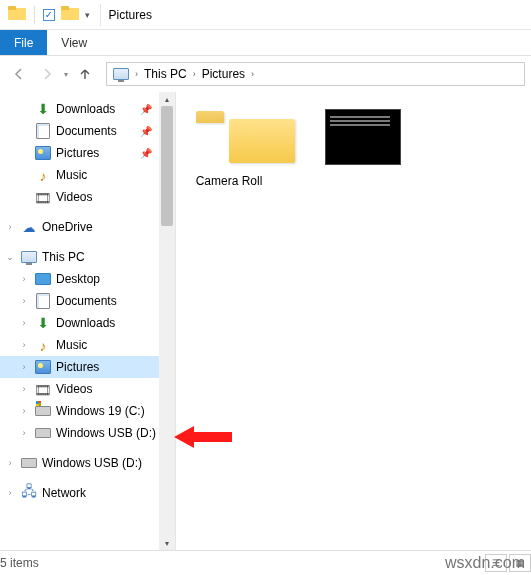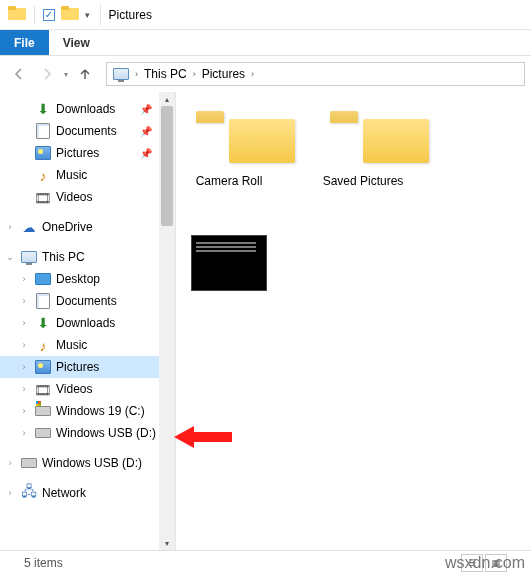--- a/index.html
+++ b/index.html
@@ -6,21 +6,21 @@
   body { width: 531px; height: 575px; background: #fff; overflow: hidden; position: relative; }
   .titlebar { height: 30px; display: flex; align-items: center; padding: 0 4px; background: #fff; border-bottom: 1px solid #e5e5e5; }
   .qat { display: flex; align-items: center; gap: 6px; padding: 0 4px; }
   .qat-sep { width: 1px; height: 18px; background: #e0e0e0; margin: 0 2px; }
   .folder-icon { width: 18px; height: 14px; display: inline-block; position: relative; }
   .folder-icon::before { content: ""; position: absolute; width: 18px; height: 12px; bottom: 0; background: #ffd96a; border-radius: 1px; }
   .folder-icon::after { content: ""; position: absolute; width: 8px; height: 4px; top: 0; left: 0; background: #f0c040; border-radius: 1px 1px 0 0; }
   .title-sep { width: 1px; height: 22px; background: #e5e5e5; margin: 0 6px; }
   .window-title { padding-left: 2px; color: #000; }
   .ribbon-tabs { height: 26px; display: flex; align-items: stretch; border-bottom: 1px solid #e1e1e1; }
-  .tab { padding: 0 14px; display: flex; align-items: center; color: #333; font-weight: bold; }
+  .tab { padding: 0 14px; display: flex; align-items: center; color: #333; }
   .tab.file { background: #1979ca; color: #fff; }
   .addrbar { height: 36px; display: flex; align-items: center; padding: 0 6px; gap: 2px; }
   .nav-btn { width: 26px; height: 26px; display: flex; align-items: center; justify-content: center; color: #888; border-radius: 2px; }
   .nav-btn.enabled { color: #333; }
   .nav-caret { font-size: 8px; color: #888; margin: 0 2px; }
   .breadcrumb { flex: 1; height: 24px; border: 1px solid #ccc; display: flex; align-items: center; padding: 0 4px; gap: 2px; margin-left: 6px; }
   .bc-part { display: flex; align-items: center; gap: 2px; padding: 0 2px; }
   .bc-sep { font-size: 9px; color: #555; padding: 0 2px; }
   .pc-icon { width: 16px; height: 12px; display: inline-block; border: 1px solid #5a8fbf; background: linear-gradient(#e8f0fa, #c8ddf2); border-radius: 1px; position: relative; }
   .pc-icon::after { content: ""; position: absolute; width: 6px; height: 2px; background: #888; bottom: -3px; left: 4px; }
@@ -51,21 +51,21 @@
   .items { display: flex; gap: 44px; flex-wrap: wrap; }
   .item { width: 90px; display: flex; flex-direction: column; align-items: center; text-align: center; }
   .item .thumb { width: 76px; height: 62px; margin-bottom: 6px; display: flex; align-items: center; justify-content: center; }
   .big-folder { width: 66px; height: 52px; position: relative; filter: drop-shadow(1px 1px 1px rgba(0,0,0,0.15)); }
   .big-folder::before { content: ""; position: absolute; width: 66px; height: 44px; bottom: 0; background: linear-gradient(#ffe28a, #f6c94a); border-radius: 2px; }
   .big-folder::after { content: ""; position: absolute; width: 28px; height: 12px; top: 0; left: 0; background: linear-gradient(#f6d372, #efc453); border-radius: 2px 2px 0 0; }
   .screenshot-thumb { width: 84px; height: 56px; background: #000; border: 1px solid #444; position: relative; }
   .screenshot-thumb::before { content: ""; position: absolute; top: 6px; left: 4px; width: 60px; height: 2px; background: #ccc; box-shadow: 0 4px 0 #ccc, 0 8px 0 #ccc; opacity: .6; }
   .item .label { line-height: 14px; word-break: break-word; }
   .arrow-annot { position: absolute; left: 174px; top: 422px; pointer-events: none; }
-  .statusbar { height: 24px; border-top: 1px solid #e1e1e1; display: flex; align-items: center; padding: 0 24px; color: #555; }
+  .statusbar { height: 24px; border-top: 1px solid #e1e1e1; display: flex; align-items: center; padding: 0 0; color: #555; }
   .status-right { margin-left: auto; display: flex; gap: 2px; }
   .view-btn { width: 22px; height: 18px; border: 1px solid #ccc; display: flex; align-items: center; justify-content: center; font-size: 9px; color: #555; }
   .watermark { position: absolute; bottom: 3px; right: 6px; font-size: 16px; color: #777; pointer-events: none; }
   .desktop-icon { width:16px; height:12px; display:inline-block; background:#4aa0e0; border:1px solid #2d7fc0; border-radius:1px; }
   .docs-icon { width:14px; height:16px; display:inline-block; background:#fff; border:1px solid #888; border-radius:1px; box-shadow: inset 2px 2px 0 #d8e8f8; }
   .dl-icon { color:#2a8a2a; font-size:14px; }
   .music-icon { color:#d47b00; font-size:14px; }
   .video-icon { color:#444; font-size:14px; }
 </style>
 </head>
@@ -243,26 +243,20 @@
   <div class="content">
     <div class="items">
       <div class="item">
         <div class="thumb">
             <div class="big-folder"></div>
           </div>
         <div class="label">Camera Roll</div>
       </div>
       <div class="item">
         <div class="thumb">
-            <div class="big-folder"></div>
-          </div>
-        <div class="label">Saved Pictures</div>
-      </div>
-      <div class="item">
-        <div class="thumb">
             <div class="screenshot-thumb"></div>
           </div>
       </div>
     </div>
   </div>
 </div>
 
 <svg class="arrow-annot" width="60" height="30">
   <polygon points="0,15 20,4 20,10 58,10 58,20 20,20 20,26" fill="#ff1a1a"></polygon>
 </svg>

